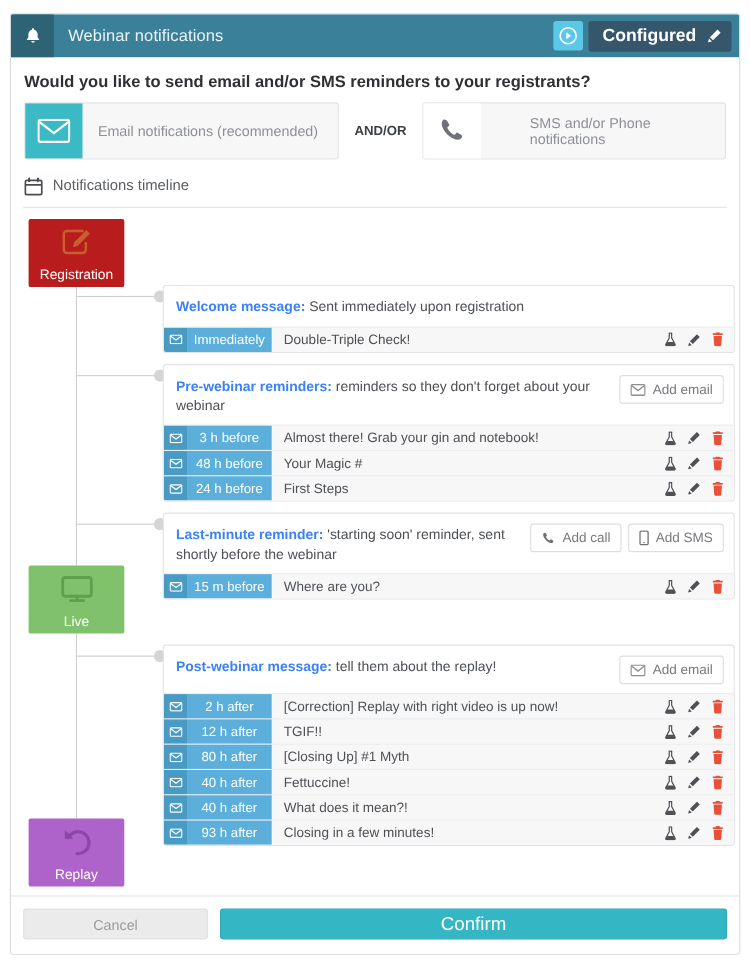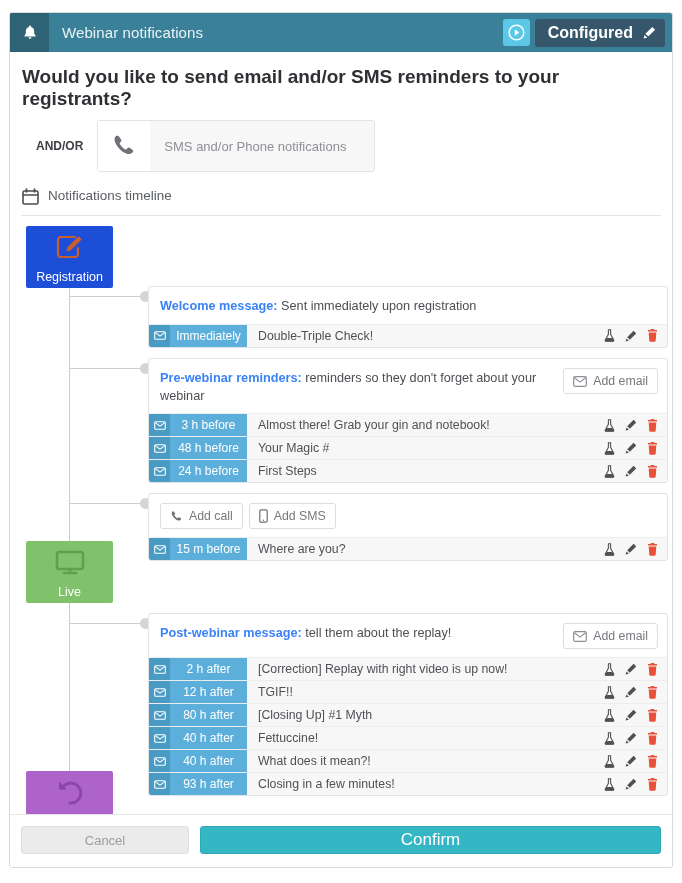--- a/index.html
+++ b/index.html
@@ -56,37 +56,37 @@
     border-radius: 3px;
     display: flex; align-items: center;
     padding: 0 9px 0 13px;
     margin-right: 7px;
     gap: 10px;
   }
   .hdr-status span { color:#fff; font-size:16px; font-weight:bold; }
 
   
   .question {
-    font-size: 19px;
+    font-size: 15px;
     font-weight: bold;
     color: #2e3033;
     padding: 14px 12px 10px 12px;
   }
 
   
   .channels { display:flex; align-items:center; padding: 0 12px 16px 12px; }
   .chan {
     display:flex; align-items:stretch;
     border:1px solid #e2e3e5;
     background:#f7f7f8;
     border-radius:3px;
     height:52px;
   }
   .chan.email { width: 288px; }
-  .chan.sms   { width: 278px; }
+  .chan.sms   { width: 278px; gap: 31px; }
   .chan-ico {
     width:52px; flex:0 0 52px;
     display:flex; align-items:center; justify-content:center;
   }
   .chan.email .chan-ico { background:#3bb9c4; }
   .chan.sms   .chan-ico { background:#ffffff; }
   .chan-lbl {
     display:flex; align-items:center;
     font-size:13px; color:#8d9095;
     padding:0 14px;
@@ -123,21 +123,21 @@
 
   .node {
     position:absolute; left:16px; width:87px; height:62px;
     border-radius:2px;
     display:flex; flex-direction:column;
     align-items:center; justify-content:flex-end;
     padding-bottom:4px;
   }
   .node-ico { flex:1; display:flex; align-items:center; justify-content:center; }
   .node-lbl { color:#fff; font-size:12.5px; }
-  .node.registration { background:#1d4ed8; top:10px; }
+  .node.registration { background:#b91c1c; top:10px; }
   .node.live        { background:#80c26c; top:325px; }
   .node.replay      { background:#ad63c9; top:555px; }
 
   
   .card {
     position:absolute; left:138px; width:520px;
     background:#fff;
     border:1px solid #e2e3e5;
     border-radius:3px;
     overflow:hidden;
@@ -238,20 +238,29 @@
         <svg width="13" height="13" viewBox="0 0 13 13">
             <path fill="#ffffff" d="M9.3.9l2.8 2.8-6.9 6.9-2.8-2.8zM1.6 9.1L4.2 11.7.6 12.5z"></path>
           </svg>
       </div>
     </div>
   </div>
 
   <div class="question">Would you like to send email and/or SMS reminders to your registrants?</div>
 
   <div class="channels">
+    <div class="chan email">
+      <div class="chan-ico">
+        <svg width="30" height="22" viewBox="0 0 30 22">
+            <rect x="1" y="1" width="28" height="20" rx="2" fill="none" stroke="#ffffff" stroke-width="2"></rect>
+            <path d="M2 3l13 10L28 3" fill="none" stroke="#ffffff" stroke-width="2"></path>
+          </svg>
+      </div>
+      <div class="chan-lbl">Email notifications (recommended)</div>
+    </div>
     <div class="andor">AND/OR</div>
     <div class="chan sms">
       <div class="chan-ico">
         <svg width="26" height="26" viewBox="0 0 26 26">
             <path fill="#6e7176" d="M6.3 2.2c-1 .3-2.1 1.5-2.5 2.6-.5 1.5-.2 3.6 1 6 1.3 2.7 3.4 5.2 5.9 7.1 2.7 2.1 5.6 3.3 7.6 3.2 1.5-.1 2.9-1 3.6-2.3.4-.8.4-1.1 0-1.6-.3-.4-3.3-2.4-3.9-2.6-.6-.2-1 0-1.8 1-.8 1-1 1.1-1.8.8-1.6-.6-4.6-3.6-5.5-5.5-.4-.9-.3-1.2.6-1.9 1-.8 1.1-1.2.9-1.8-.2-.6-2.2-3.6-2.6-3.9-.4-.3-.8-.4-1.5-.1z"></path>
           </svg>
       </div>
       <div class="chan-lbl">SMS and/or Phone notifications</div>
     </div>
   </div>
@@ -436,20 +445,21 @@
               <span class="act">
                 <svg width="11" height="13" viewBox="0 0 11 13">
                   <path fill="#e8503a" d="M4 0h3l.6 1H10v1.6H1V1h2.4zM1.7 3.4h7.6l-.6 8.3a1.1 1.1 0 01-1.1 1H3.4a1.1 1.1 0 01-1.1-1z"></path>
                 </svg>
               </span>
             </div>
           </div>
         </div>
         <div class="card" style="top: 277px;">
           <div class="card-head">
+            <div class="card-title"><b>Last-minute reminder:</b><span> 'starting soon' reminder, sent shortly before the webinar</span></div>
             <div class="card-btns">
               <div class="addbtn">
                 <svg width="13" height="13" viewBox="0 0 26 26">
                   <path fill="#6e7176" d="M6.3 2.2c-1 .3-2.1 1.5-2.5 2.6-.5 1.5-.2 3.6 1 6 1.3 2.7 3.4 5.2 5.9 7.1 2.7 2.1 5.6 3.3 7.6 3.2 1.5-.1 2.9-1 3.6-2.3.4-.8.4-1.1 0-1.6-.3-.4-3.3-2.4-3.9-2.6-.6-.2-1 0-1.8 1-.8 1-1 1.1-1.8.8-1.6-.6-4.6-3.6-5.5-5.5-.4-.9-.3-1.2.6-1.9 1-.8 1.1-1.2.9-1.8-.2-.6-2.2-3.6-2.6-3.9-.4-.3-.8-.4-1.5-.1z"></path>
                 </svg>
                 <span>Add call</span>
               </div>
               <div class="addbtn">
                 <svg width="9" height="14" viewBox="0 0 9 14">
                   <rect x=".8" y=".8" width="7.4" height="12.4" rx="1.2" fill="none" stroke="#6e7176" stroke-width="1.2"></rect>

